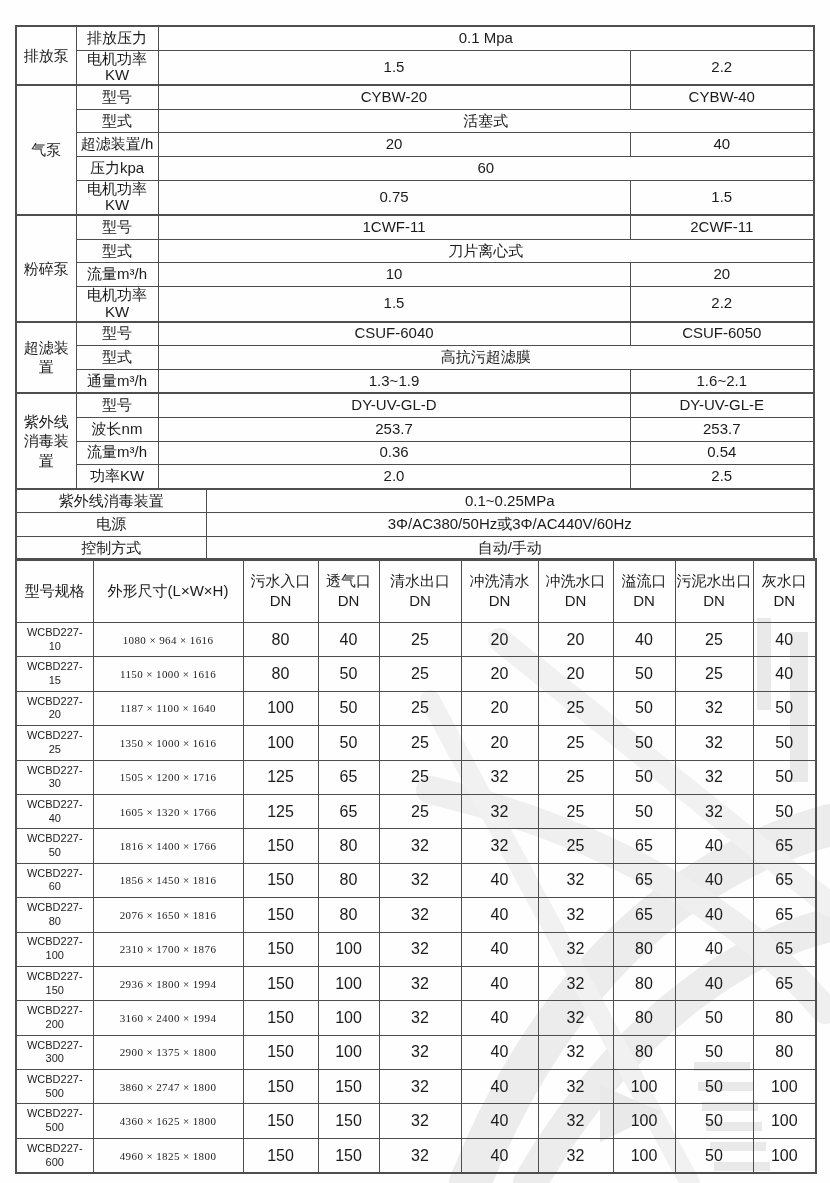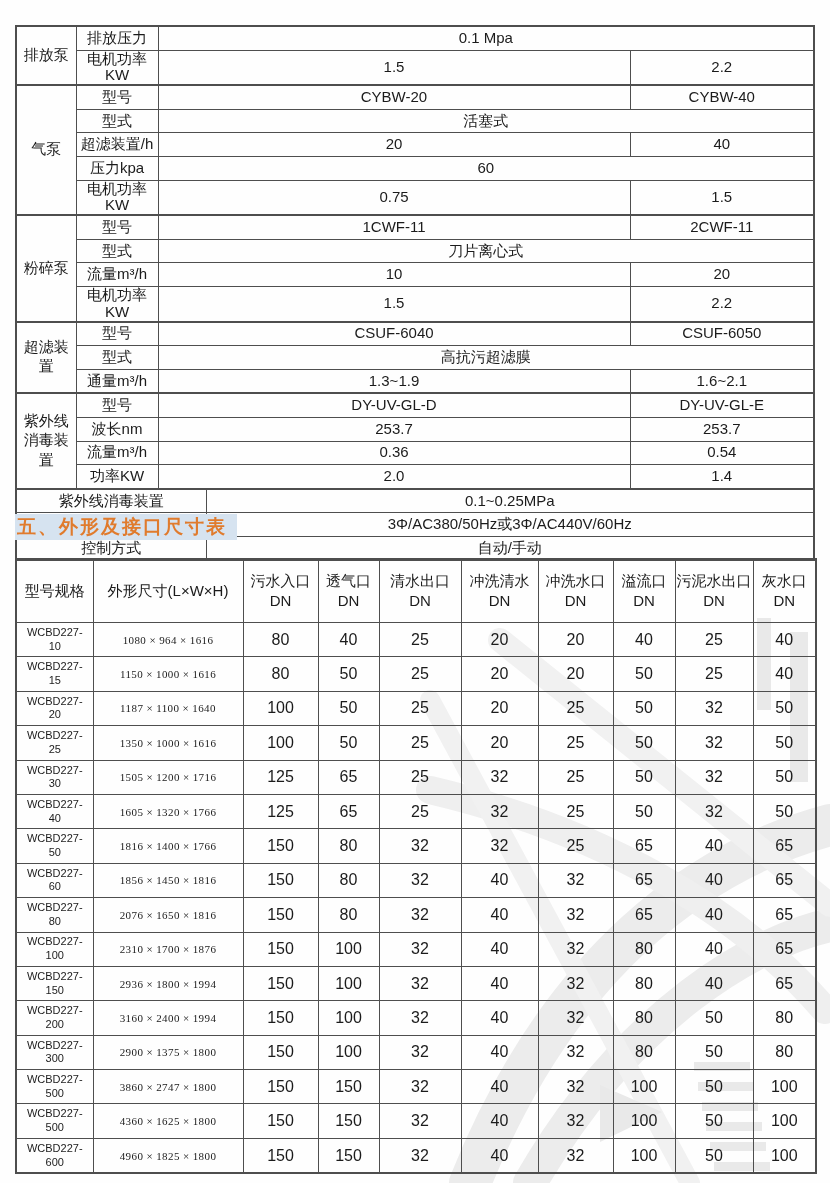--- a/index.html
+++ b/index.html
@@ -11,21 +11,21 @@
   .spec-table{
     position:absolute;top:25px;left:15px;z-index:1;
     width:798px;border-collapse:collapse;table-layout:fixed;
     border:2.5px solid #4e4e4e;background:transparent;
   }
   .spec-table td{
     border:1.5px solid #4e4e4e;
     font-size:15px;color:#1b1b1b;text-align:center;vertical-align:middle;
     height:22.6px;padding:0 2px;line-height:1.12;background:transparent;
   }
-  .spec-table td.group{line-height:1.3;font-family:Liberation Serif, serif;}
+  .spec-table td.group{line-height:1.3;}
   .spec-table tr.gsep td{border-top:2.5px solid #4e4e4e;}
   .spec-table td.flabel{}
 
   
   .section-heading{
     position:absolute;top:514px;left:15px;z-index:1;margin:0;
     font-size:19px;font-weight:bold;color:#e07b2d;letter-spacing:2px;
   }
   .section-heading .hl{background:#d6e3f0;padding:2px 10px 3px 2px;}
 
@@ -160,40 +160,37 @@
           <td>253.7</td>
         </tr>
         <tr>
           <td>流量m³/h</td>
           <td colspan="2">0.36</td>
           <td>0.54</td>
         </tr>
         <tr>
           <td>功率KW</td>
           <td colspan="2">2.0</td>
-          <td>1.4</td>
+          <td>2.5</td>
         </tr>
         <tr class="gsep">
           <td class="flabel" colspan="3">紫外线消毒装置</td>
           <td colspan="2">0.1~0.25MPa</td>
         </tr>
         <tr>
           <td class="flabel" colspan="3">电源</td>
           <td colspan="2">3Φ/AC380/50Hz或3Φ/AC440V/60Hz</td>
         </tr>
         <tr>
           <td class="flabel" colspan="3">控制方式</td>
           <td colspan="2">自动/手动</td>
         </tr>
       </tbody>
   </table>
 
-  <h2 class="section-heading">
-    <span class="hl">五、外形及接口尺寸表</span>
-  </h2>
 
   <table class="dim-table">
     <colgroup>
       <col style="width:77px">
         <col style="width:150px">
         <col style="width:75px">
       <col style="width:61px">
         <col style="width:82px">
         <col style="width:77px">
       <col style="width:75px">

